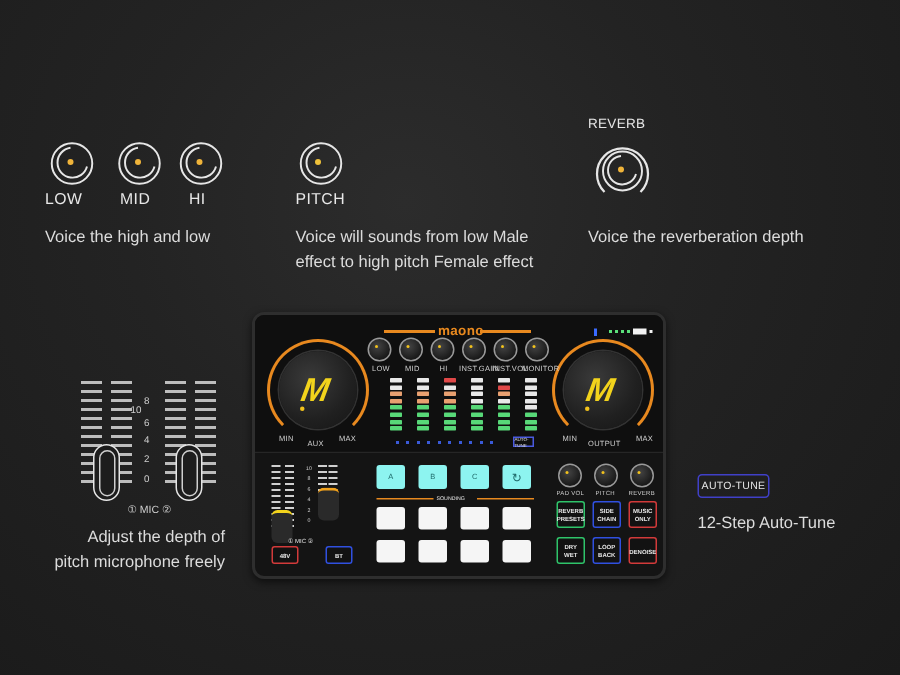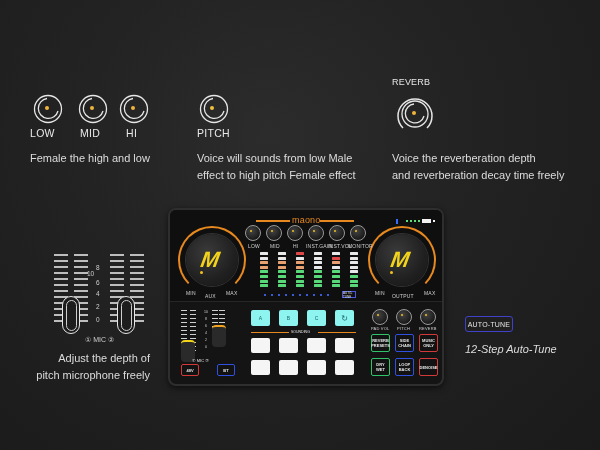--- a/index.html
+++ b/index.html
@@ -85,21 +85,21 @@
   </svg>
   <svg class="abs knob-icon" style="left:88px;top:0;" viewBox="0 0 32 32">
     <circle cx="16" cy="16" r="13.5" fill="none" stroke="#e6e6e6" stroke-width="1.3"></circle>
     <path d="M15 5.5 A10 10 0 1 0 26 18" fill="none" stroke="#e6e6e6" stroke-width="1.3"></path>
     <circle cx="15" cy="15" r="2" fill="#f0b43a"></circle>
   </svg>
   <span class="abs feat-label" style="left:0;top:34px;">LOW</span>
   <span class="abs feat-label" style="left:50px;top:34px;">MID</span>
   <span class="abs feat-label" style="left:96px;top:34px;">HI</span>
   <div class="abs desc" style="left:0;top:57px;width:170px;">
-    <div>Female the high and low</div>
+    <div>Voice the high and low</div>
   </div>
 </div>
 
 <div class="abs" style="left:197px;top:93px;width:190px;height:90px;">
   <svg class="abs knob-icon" style="left:1px;top:0;" viewBox="0 0 32 32">
     <circle cx="16" cy="16" r="13.5" fill="none" stroke="#e6e6e6" stroke-width="1.3"></circle>
     <path d="M15 5.5 A10 10 0 1 0 26 18" fill="none" stroke="#e6e6e6" stroke-width="1.3"></path>
     <circle cx="14" cy="15" r="2" fill="#f0c23a"></circle>
   </svg>
   <span class="abs feat-label" style="left:0;top:34px;">PITCH</span>
@@ -112,21 +112,20 @@
 <div class="abs" style="left:392px;top:77px;width:208px;height:110px;">
   <span class="abs" style="left:0;top:0;font-size:9px;color:#e6e6e6;letter-spacing:0.2px;">REVERB</span>
   <svg class="abs" style="left:2px;top:16px;width:42px;height:42px;" viewBox="0 0 42 42">
     <path d="M9 35 A17 17 0 1 1 33 35" fill="none" stroke="#e6e6e6" stroke-width="1.5"></path>
     <circle cx="21" cy="21" r="13" fill="none" stroke="#e6e6e6" stroke-width="1.3"></circle>
     <path d="M20 11 A9.5 9.5 0 1 0 30 23" fill="none" stroke="#e6e6e6" stroke-width="1.3"></path>
     <circle cx="20" cy="20" r="2" fill="#f0b43a"></circle>
   </svg>
   <div class="abs desc" style="left:0;top:73px;width:208px;">
     <div>Voice the reverberation depth</div>
-    <div>and reverberation decay time freely</div>
   </div>
 </div>
 
 <div class="abs" style="left:20px;top:250px;width:150px;height:130px;">
 
   <div>
     <div class="fader-line" style="left:34px;top:4px;"></div>
       <div class="fader-line" style="left:54px;top:4px;"></div>
     <div class="fader-line" style="left:34px;top:10px;"></div>
       <div class="fader-line" style="left:54px;top:10px;"></div>
@@ -186,28 +185,28 @@
   <div class="fader-cap" style="left:42px;top:46px;"></div>
   <div class="fader-cap" style="left:97px;top:46px;"></div>
   <span class="abs" style="left:65px;top:86px;font-size:7px;color:#cfcfcf;">① MIC ②</span>
   <div class="abs desc" style="left:0;top:100px;width:130px;text-align:right;">
     <div>Adjust the depth of</div>
     <div>pitch microphone freely</div>
   </div>
 </div>
 
 <div class="autotune-badge">AUTO-TUNE</div>
-<span class="abs desc" style="left:465px;top:341px;font-size:11px;font-style:italic;">12-Step Auto-Tune</span>
+<span class="abs desc" style="left:465px;top:341px;font-size:11px;">12-Step Auto-Tune</span>
 
 <div class="device">
   <div class="device-top">
 
     <div class="abs" style="left:86px;top:10px;width:34px;height:1.5px;background:#e8891f;"></div>
     <div class="abs" style="left:150px;top:10px;width:34px;height:1.5px;background:#e8891f;"></div>
-    <span class="abs" style="left:122px;top:5px;font-size:9px;font-weight:normal;color:#e8891f;letter-spacing:0.2px;">maono</span>
+    <span class="abs" style="left:122px;top:5px;font-size:9px;font-weight:bold;color:#e8891f;letter-spacing:0.2px;">maono</span>
 
     <div class="big-knob" style="left:8px;top:16px;">
       <div class="big-knob-inner">
         <span class="m-logo">M</span>
         <span class="dot" style="left:14px;top:37px;"></span>
       </div>
     </div>
     <span class="abs tiny" style="left:16px;top:80px;">MIN</span>
     <span class="abs tiny" style="left:35px;top:83px;">AUX</span>
     <span class="abs tiny" style="left:56px;top:80px;">MAX</span>

